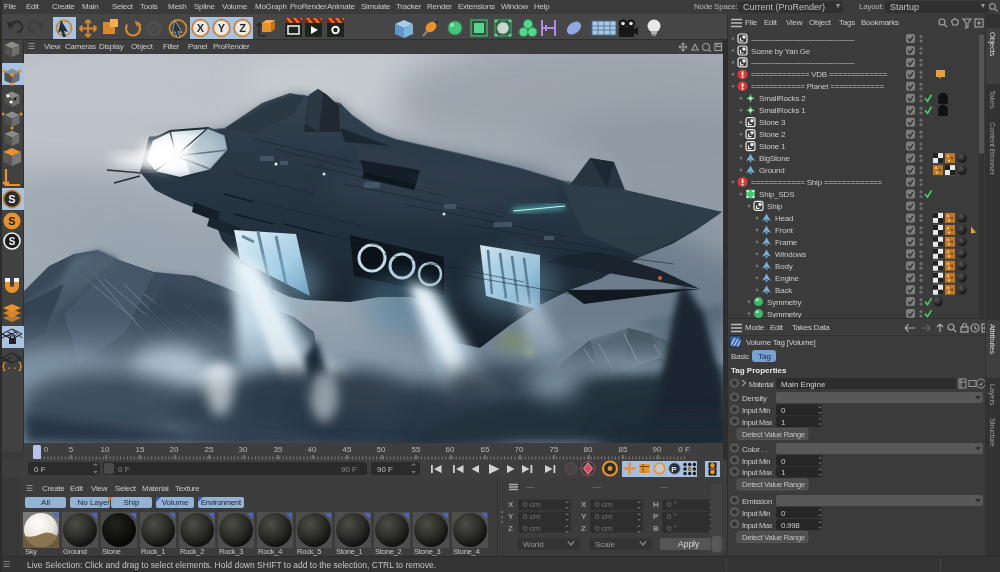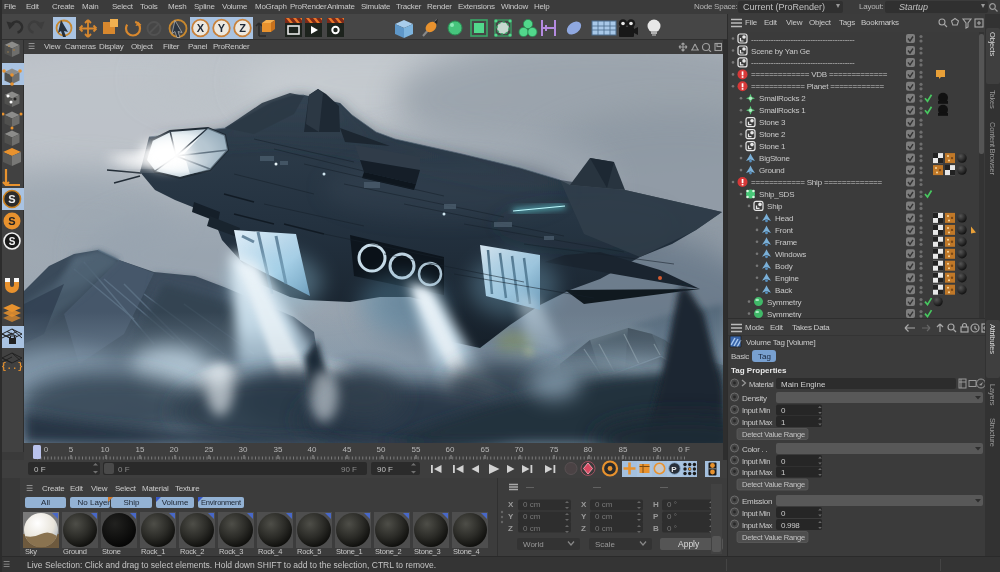--- a/index.html
+++ b/index.html
@@ -33,21 +33,21 @@
       <span class="mi" style="left:458px">Extensions</span>
       <span class="mi" style="left:501px">Window</span>
       <span class="mi" style="left:534px">Help</span>
 <span class="mi" style="left:694px;color:#b5b5b5">Node Space:</span>
 <div class="abs" style="left:738px;top:1px;width:105px;height:12px;background:#303030;border-radius:2px;text-align:right;">
         <span style="position:absolute;left:5px;top:1px;font-size:9px;color:#c0c0c0;">Current (ProRender)</span>
         <span style="position:absolute;right:3px;top:0px;font-size:8px;color:#999;">▾</span>
       </div>
 <span class="mi" style="left:859px;color:#b5b5b5">Layout:</span>
 <div class="abs" style="left:885px;top:1px;width:103px;height:12px;background:#303030;border-radius:2px;">
-        <span style="position:absolute;left:14px;top:1px;font-size:9px;color:#c0c0c0;font-style:italic;">Startup</span>
+        <span style="position:absolute;left:5px;top:1px;font-size:9px;color:#c0c0c0;">Startup</span>
         <span style="position:absolute;right:3px;top:0px;font-size:8px;color:#999;">▾</span>
       </div>
 <svg class="abs" style="left:989px;top:3px" width="9" height="9">
         <circle cx="3.5" cy="3.5" r="2.8" fill="none" stroke="#9a9a9a" stroke-width="1.2"></circle>
         <path d="M5.7 5.7 L8.5 8.5" stroke="#9a9a9a" stroke-width="1.2"></path>
       </svg>
 </div>
 
 <div class="abs" id="toolbar" style="left:0;top:14px;width:1000px;height:26px;background:#464646;border-bottom:1px solid #2f2f2f;">
 <svg class="abs" style="left:0;top:2px" width="680" height="24" viewBox="0 0 680 24">

